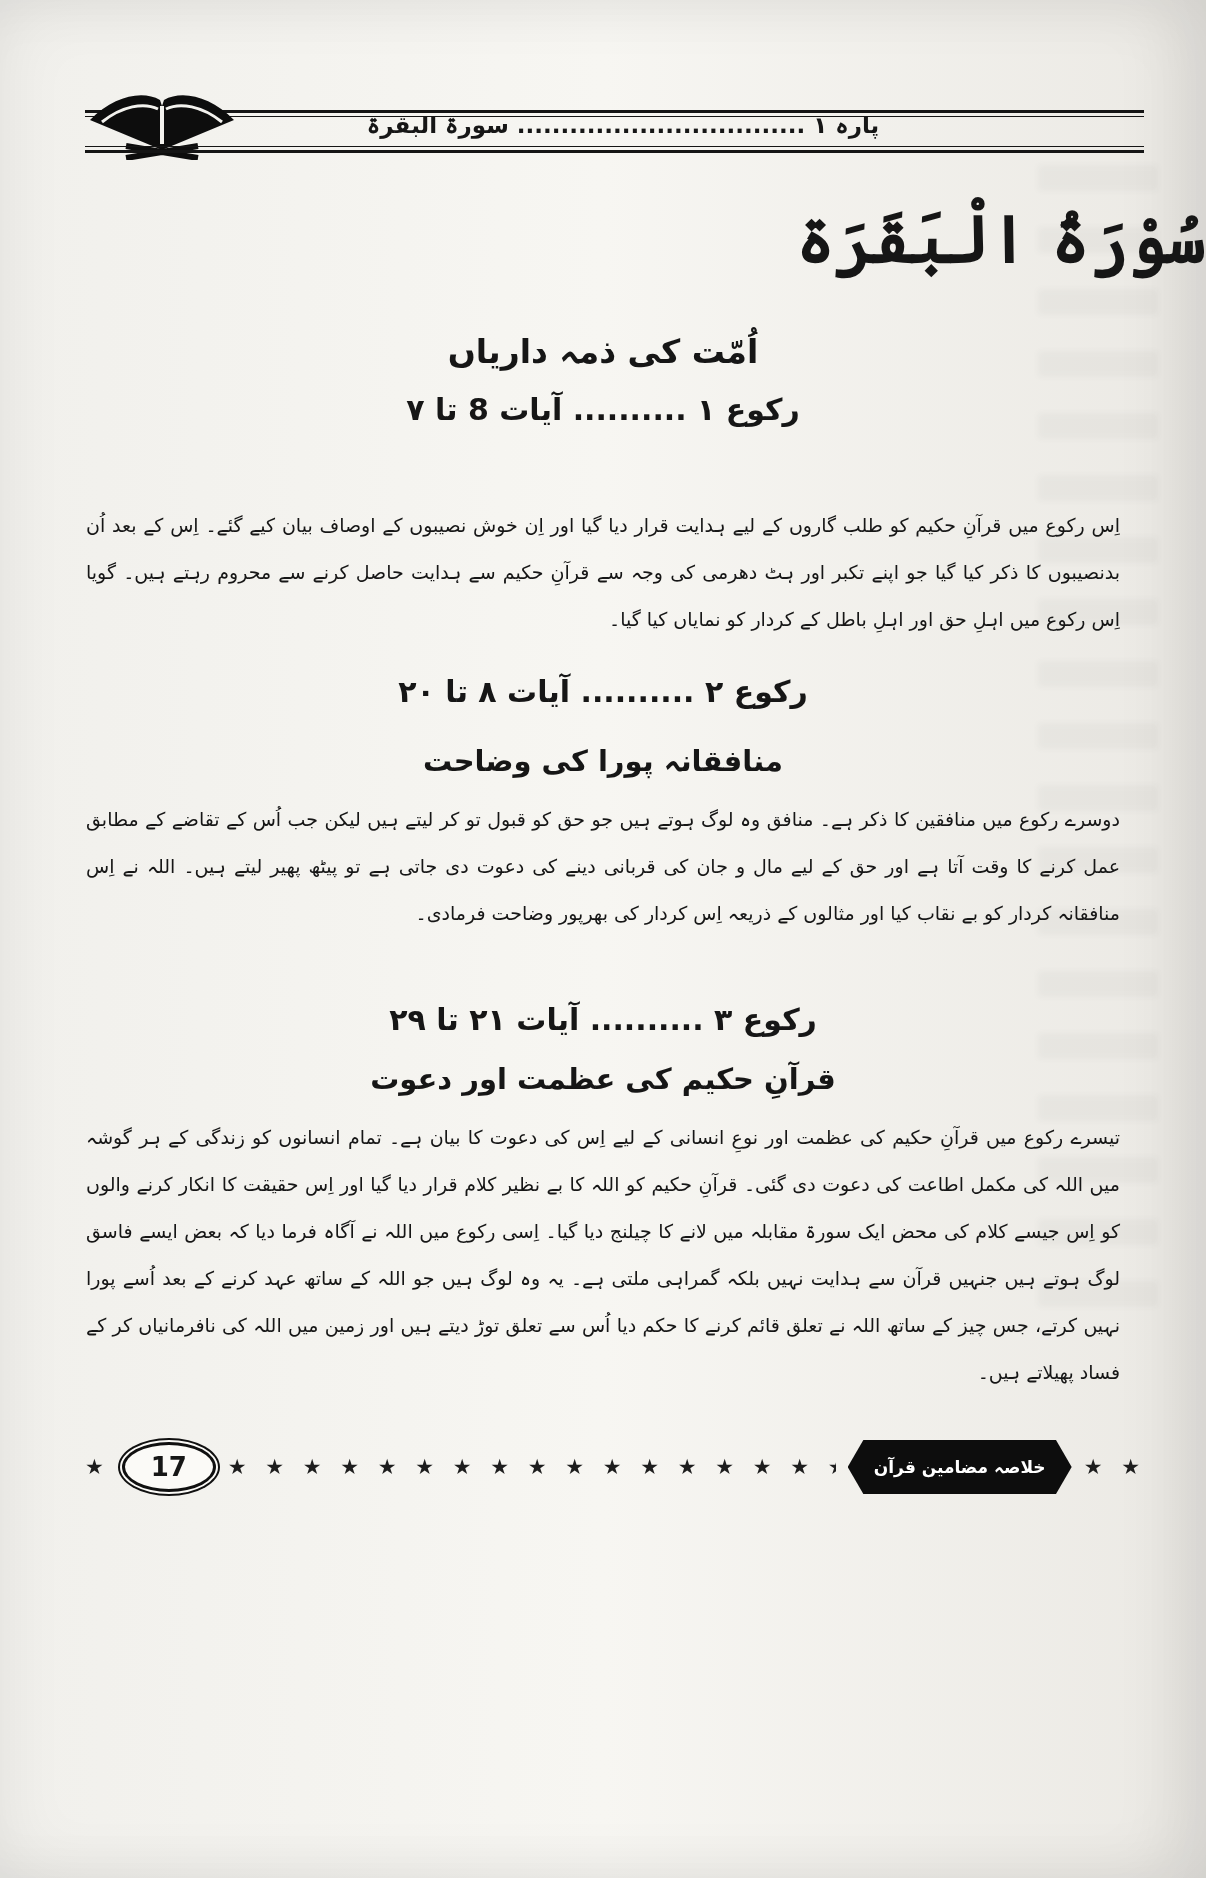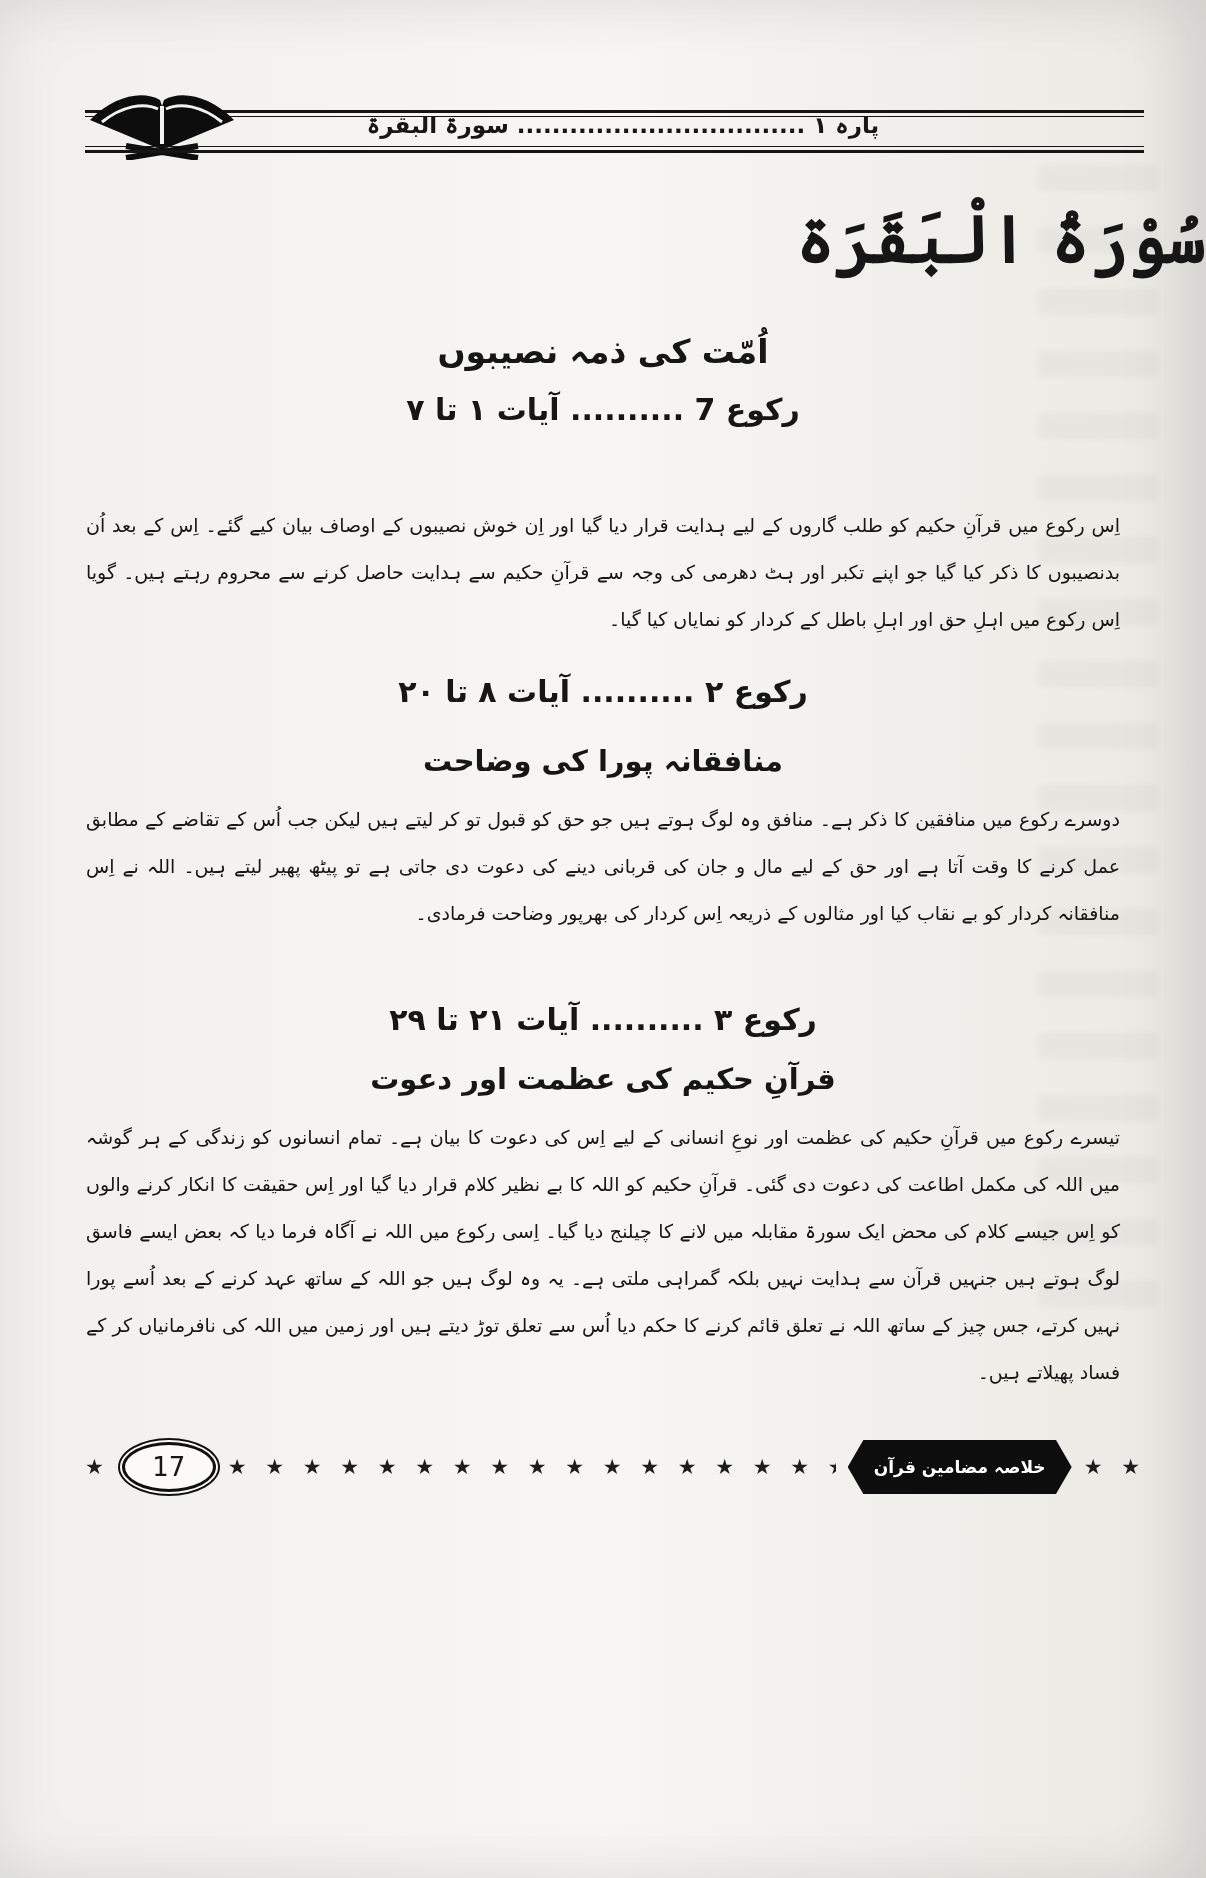--- a/index.html
+++ b/index.html
@@ -36,21 +36,21 @@
     position:absolute; top:1441px; left:85px; right:60px; height:52px;
     display:flex; direction:ltr; align-items:center; gap:12px;
   }
   .orn { font-size:21px; color:#1d1d1d; white-space:nowrap; letter-spacing:6px; }
   .orn-row { flex:1 1 auto; overflow:hidden; text-align:center; }
   .page-num {
     width:88px; height:44px; flex:0 0 auto; background:#fbfaf7;
     border:3px solid #101010; border-radius:50%;
     box-shadow:0 0 0 2px #fbfaf7, 0 0 0 4px #101010;
     display:flex; align-items:center; justify-content:center;
-    font-size:26px; font-weight:normal;
+    font-size:26px; font-weight:bold;
   }
   .imprint {
     flex:0 0 auto; min-width:180px; height:36px; background:#0d0d0d; color:#fff;
     clip-path:polygon(0 50%, 7% 0, 93% 0, 100% 50%, 93% 100%, 7% 100%);
     display:flex; align-items:center; justify-content:center;
     font-size:17px; font-weight:bold; padding:9px 22px; direction:rtl;
   }
   
   .bleed {
     position:absolute; top:165px; right:48px; width:120px; height:1150px;
@@ -72,23 +72,23 @@
       <path d="M140 46 C120 30, 98 26, 84 33" stroke="#f3f2ee" stroke-width="3" fill="none"></path>
       <path d="M44 70 L116 82 M116 70 L44 82" stroke="#0d0d0d" stroke-width="6"></path>
     </svg>
   </div>
   <div class="header-text">پارہ ۱ ................................. سورۃ البقرۃ</div>
   <div class="rule bottom" style="top:150px;"></div>
 
   <div class="bleed"></div>
 
   <div class="title">سُوْرَةُ الْبَقَرَة</div>
-  <div class="subtitle">اُمّت کی ذمہ نصیبوں</div>
+  <div class="subtitle">اُمّت کی ذمہ داریاں</div>
 
-  <div class="sec-heading" style="top:392px;">رکوع 7 .......... آیات ۱ تا ۷</div>
+  <div class="sec-heading" style="top:392px;">رکوع ۱ .......... آیات 8 تا ۷</div>
   <div class="body-text" style="top:502px;">اِس رکوع میں قرآنِ حکیم کو طلب گاروں کے لیے ہدایت قرار دیا گیا اور اِن خوش نصیبوں کے اوصاف بیان کیے گئے۔ اِس کے بعد اُن بدنصیبوں کا ذکر کیا گیا جو اپنے تکبر اور ہٹ دھرمی کی وجہ سے قرآنِ حکیم سے ہدایت حاصل کرنے سے محروم رہتے ہیں۔ گویا اِس رکوع میں اہلِ حق اور اہلِ باطل کے کردار کو نمایاں کیا گیا۔</div>
 
   <div class="sec-heading" style="top:674px;">رکوع ۲ .......... آیات ۸ تا ۲۰</div>
   <div class="sec-subheading" style="top:744px;">منافقانہ پورا کی وضاحت</div>
   <div class="body-text" style="top:796px;">دوسرے رکوع میں منافقین کا ذکر ہے۔ منافق وہ لوگ ہوتے ہیں جو حق کو قبول تو کر لیتے ہیں لیکن جب اُس کے تقاضے کے مطابق عمل کرنے کا وقت آتا ہے اور حق کے لیے مال و جان کی قربانی دینے کی دعوت دی جاتی ہے تو پیٹھ پھیر لیتے ہیں۔ اللہ نے اِس منافقانہ کردار کو بے نقاب کیا اور مثالوں کے ذریعہ اِس کردار کی بھرپور وضاحت فرمادی۔</div>
 
   <div class="sec-heading" style="top:1002px;">رکوع ۳ .......... آیات ۲۱ تا ۲۹</div>
   <div class="sec-subheading" style="top:1062px;">قرآنِ حکیم کی عظمت اور دعوت</div>
   <div class="body-text" style="top:1114px;">تیسرے رکوع میں قرآنِ حکیم کی عظمت اور نوعِ انسانی کے لیے اِس کی دعوت کا بیان ہے۔ تمام انسانوں کو زندگی کے ہر گوشہ میں اللہ کی مکمل اطاعت کی دعوت دی گئی۔ قرآنِ حکیم کو اللہ کا بے نظیر کلام قرار دیا گیا اور اِس حقیقت کا انکار کرنے والوں کو اِس جیسے کلام کی محض ایک سورۃ مقابلہ میں لانے کا چیلنج دیا گیا۔ اِسی رکوع میں اللہ نے آگاہ فرما دیا کہ بعض ایسے فاسق لوگ ہوتے ہیں جنہیں قرآن سے ہدایت نہیں بلکہ گمراہی ملتی ہے۔ یہ وہ لوگ ہیں جو اللہ کے ساتھ عہد کرنے کے بعد اُسے پورا نہیں کرتے، جس چیز کے ساتھ اللہ نے تعلق قائم کرنے کا حکم دیا اُس سے تعلق توڑ دیتے ہیں اور زمین میں اللہ کی نافرمانیاں کر کے فساد پھیلاتے ہیں۔</div>
 

